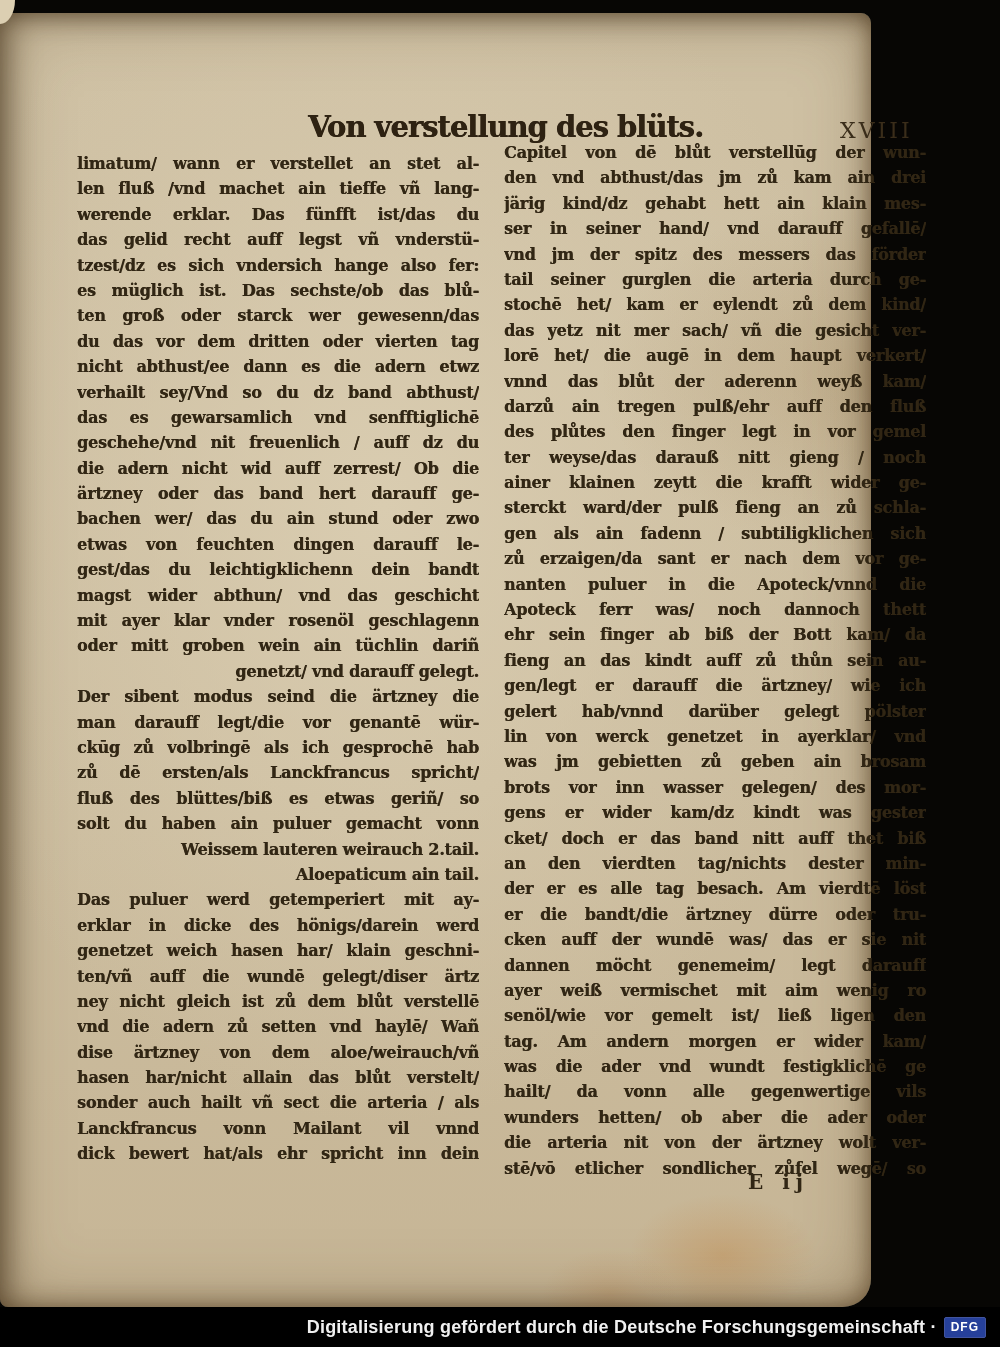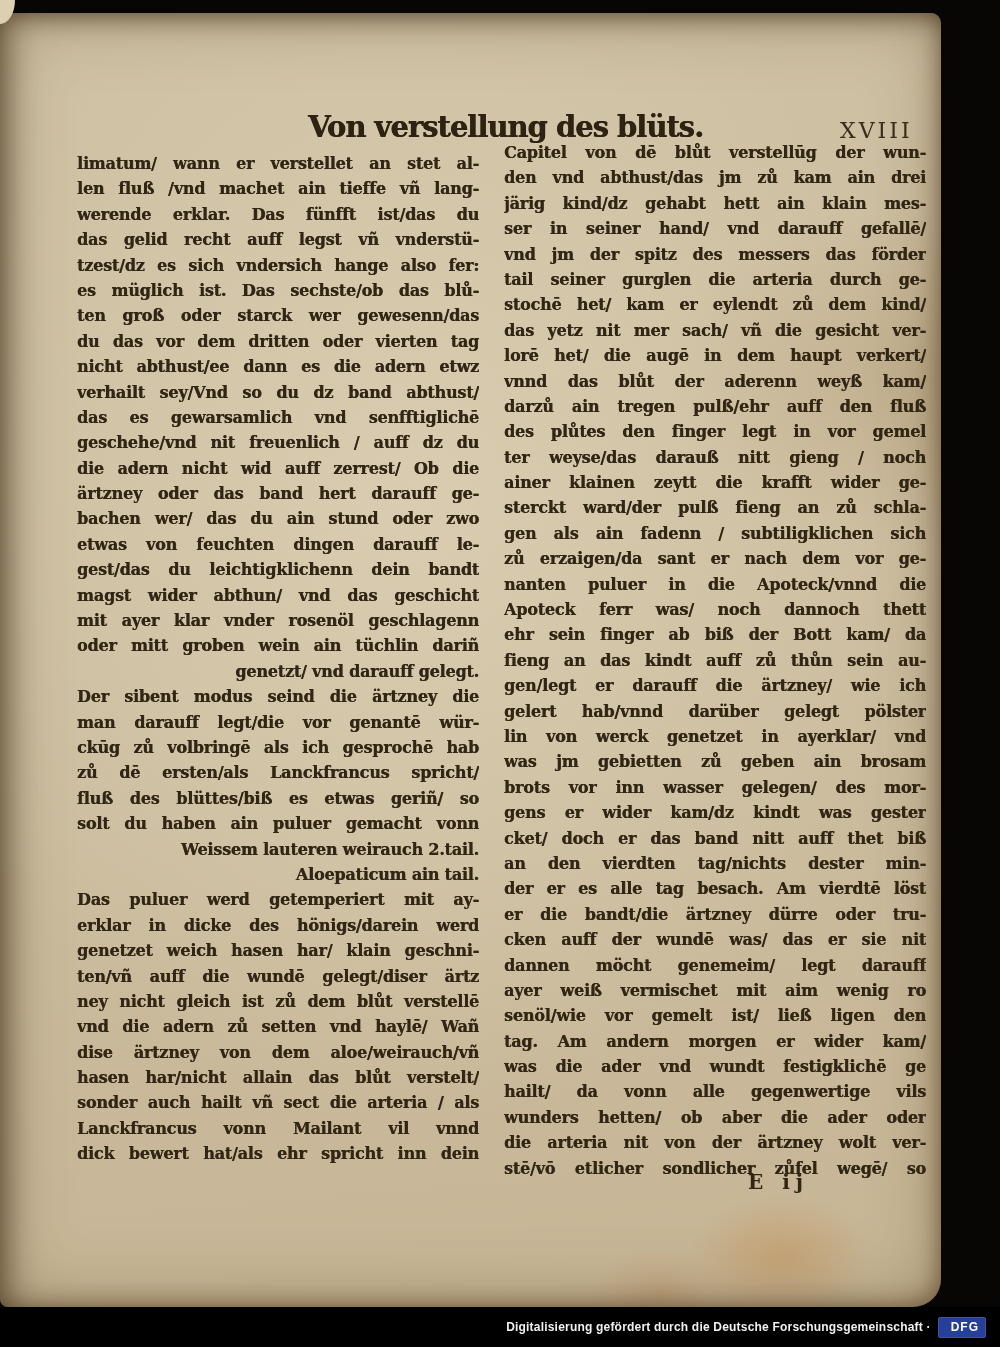--- a/index.html
+++ b/index.html
@@ -1,19 +1,19 @@
 <!DOCTYPE html>
 <html><head>
 <meta charset="utf-8">
 <style>
   html,body{margin:0;padding:0;background:#000;}
   .canvas{position:relative;width:1000px;height:1347px;background:#070604;overflow:hidden;
           font-family:"DejaVu Serif",serif;}
   
-  .page{position:absolute;left:0;top:13px;width:941px;height:1294px;
+  .page{position:absolute;left:0;top:13px;width:871px;height:1294px;
         border-radius:3px 10px 28px 8px;
         background:
           radial-gradient(ellipse 130px 85px at 83% 96%, rgba(193,122,48,.30), rgba(193,122,48,0) 72%),
           radial-gradient(ellipse 90px 60px at 70% 99%, rgba(180,110,50,.18), transparent 75%),
           radial-gradient(ellipse 340px 240px at 97% 28%, rgba(150,118,72,.22), transparent 72%),
           radial-gradient(ellipse 55% 48% at 44% 38%, #d9ccb0 0%, rgba(217,204,176,0) 100%),
           linear-gradient(175deg,#cfc1a4 0%,#cbbc9e 60%,#c6b595 100%);
         box-shadow: inset 0 0 70px rgba(86,64,32,.38),
                     inset 16px 0 30px -8px rgba(56,40,20,.55),
                     inset 0 14px 24px -10px rgba(56,40,20,.5),
@@ -34,25 +34,25 @@
   .line{text-align:justify;white-space:normal;height:25.4px;overflow:hidden;}
   .line::after{content:"";display:inline-block;width:100%;height:0;}
   .line.short{text-align:right;}
   .line.short::after{width:0;}
   .sig{position:absolute;left:748px;top:1157px;font-size:20px;font-weight:bold;color:#312614;
        letter-spacing:6px;}
   
   .footerbar{position:absolute;left:0;bottom:0;width:1000px;height:40px;background:#000;
              display:flex;align-items:center;justify-content:flex-end;
              padding-right:14px;box-sizing:border-box;}
-  .caption{color:#f0f0f0;font-family:"Liberation Sans",sans-serif;font-size:12px;
+  .caption{color:#f0f0f0;font-family:"Liberation Sans",sans-serif;font-size:18px;
            font-weight:bold;letter-spacing:.2px;}
   .dfg{display:inline-block;margin-left:7px;background:#26409a;color:#fff;
        font-family:"Liberation Sans",sans-serif;font-size:12px;font-weight:bold;
-       padding:2px 6px 3px 12px;border-radius:2px;border:1px solid #41549f;letter-spacing:1px;}
+       padding:2px 6px 3px 6px;border-radius:2px;border:1px solid #41549f;letter-spacing:1px;}
 </style>
 </head>
 <body>
 
 <div class="canvas">
 
   <div class="page">
     <div class="header">
       <div class="title">Von verstellung des blüts.</div>
       <div class="pagenum">XVIII</div>

